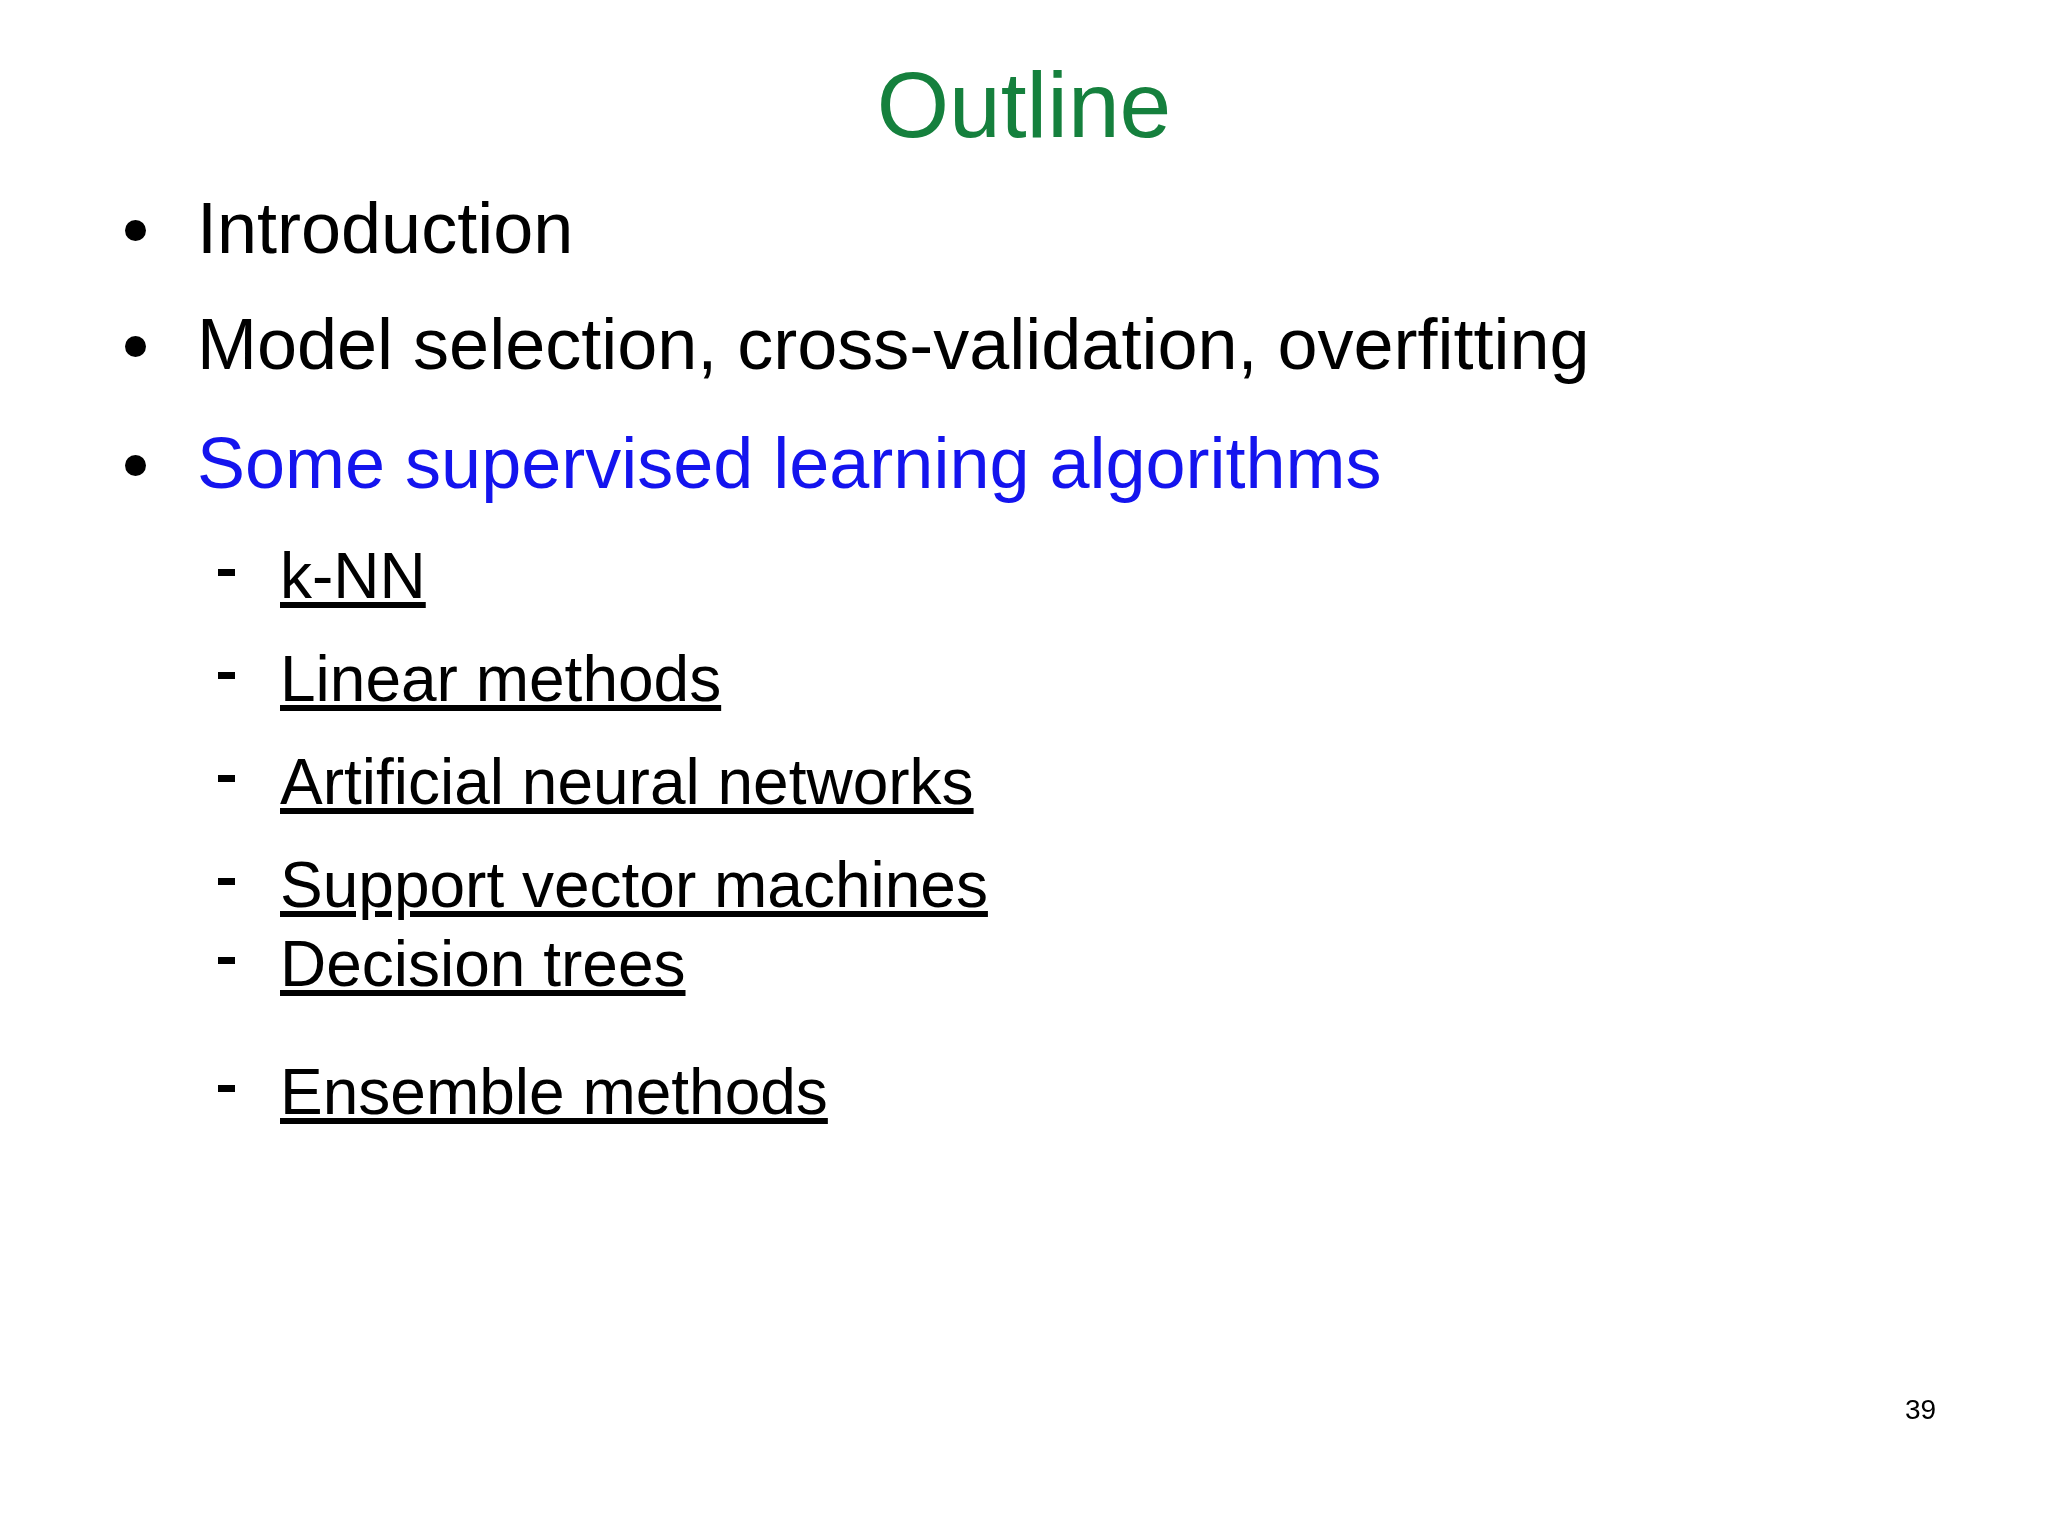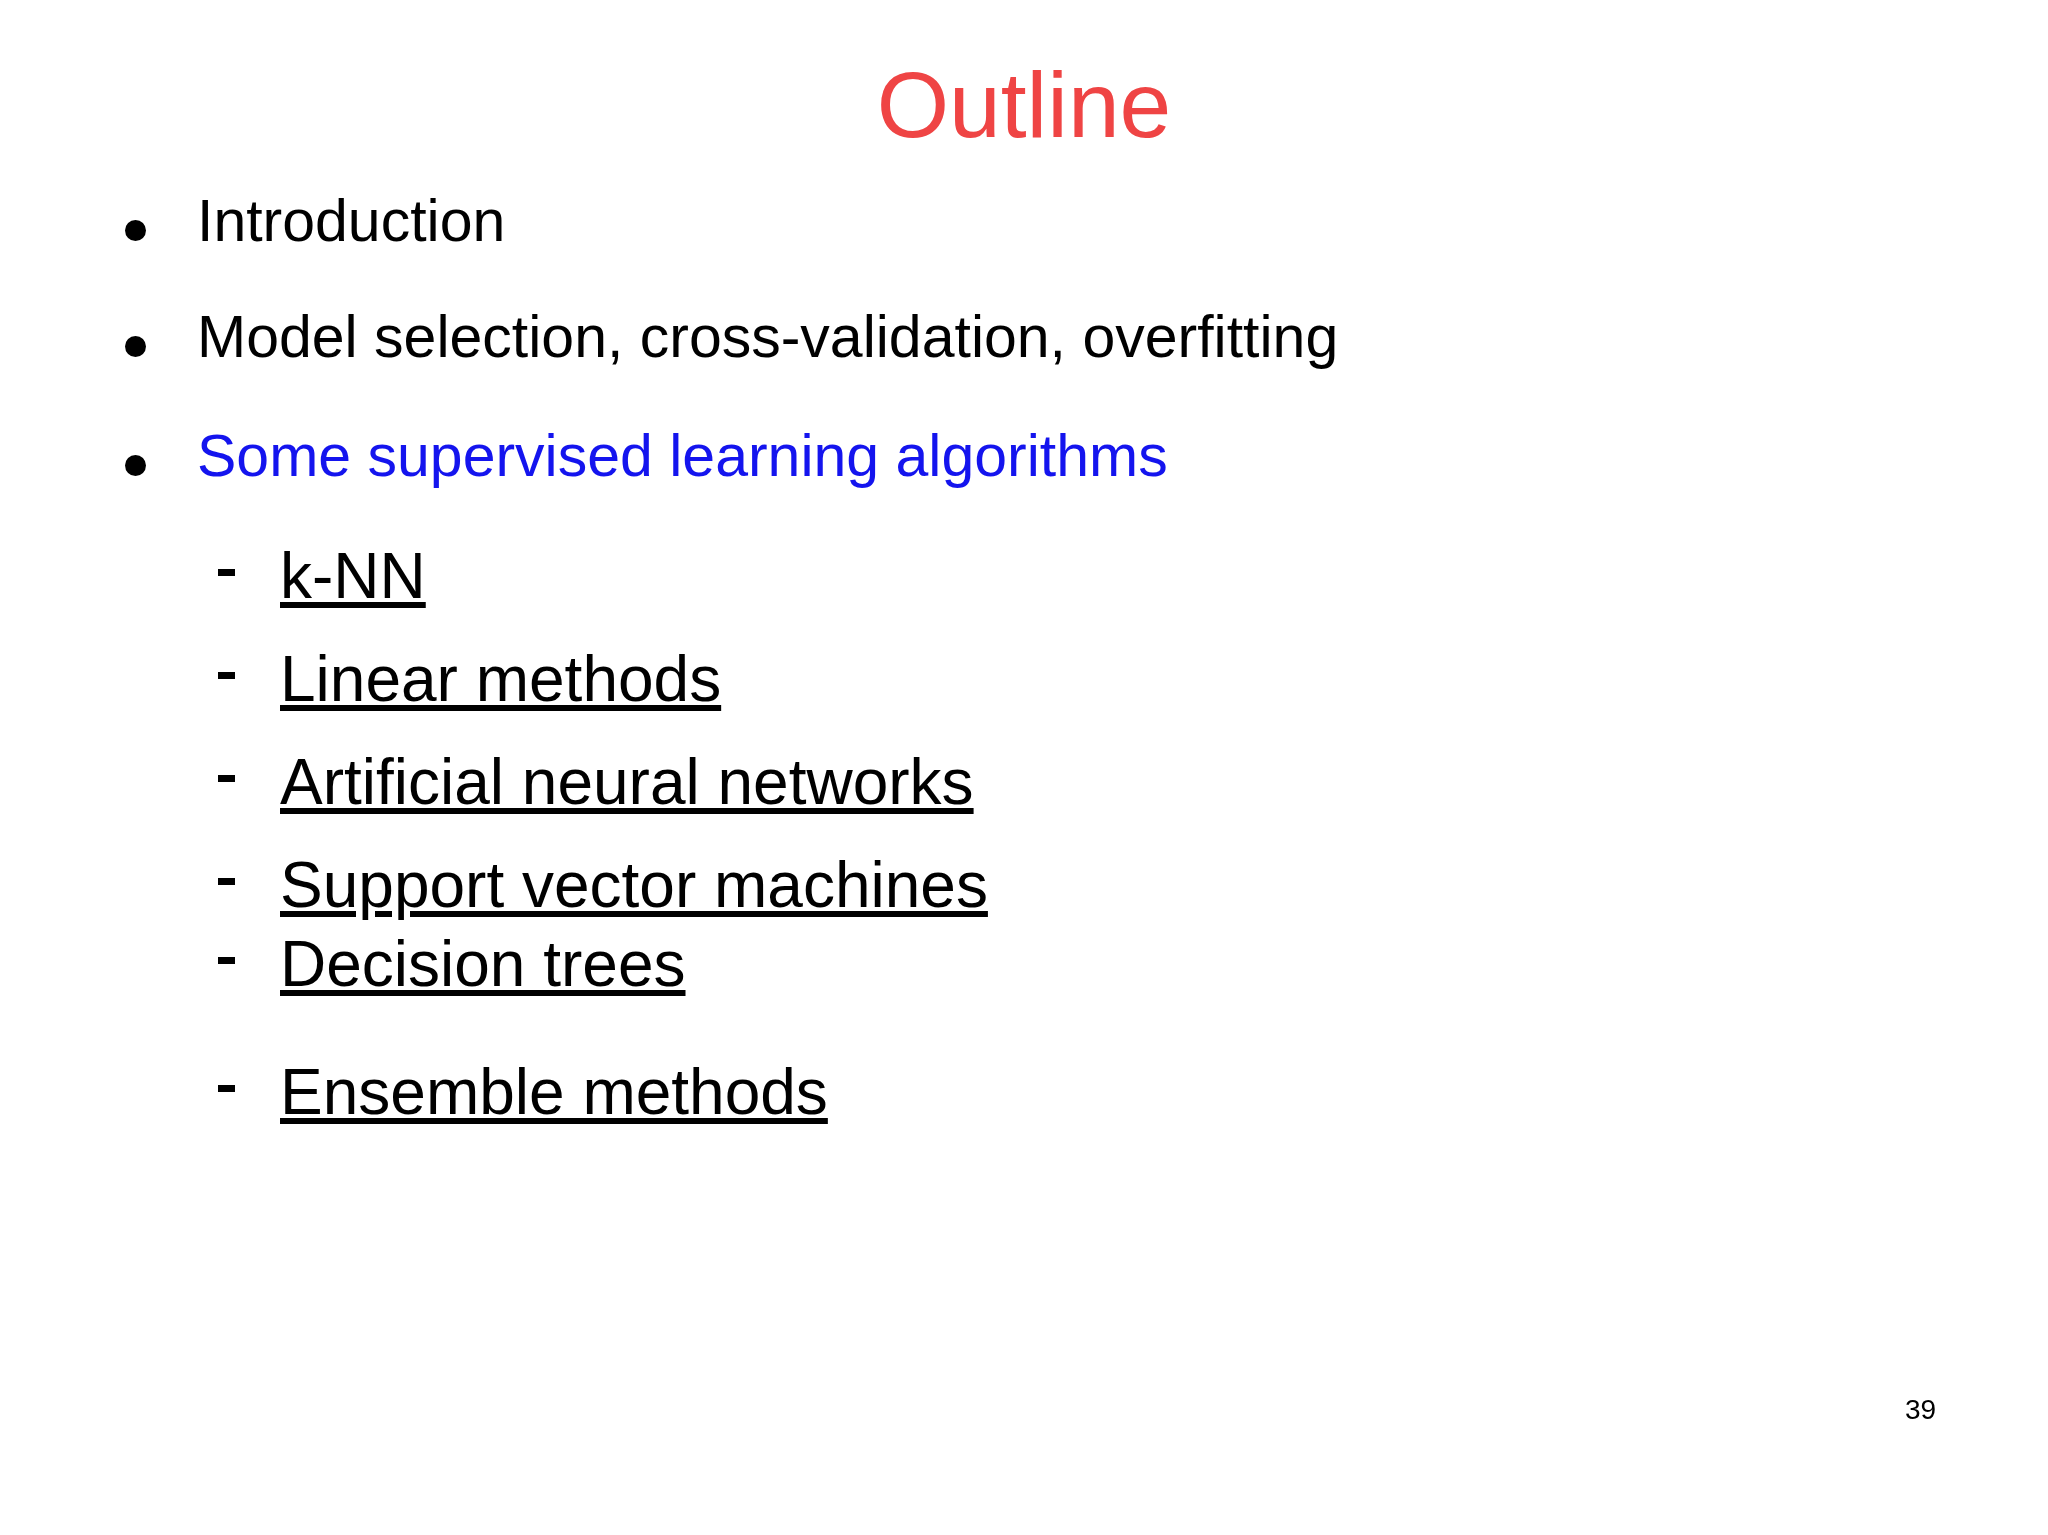--- a/index.html
+++ b/index.html
@@ -19,31 +19,31 @@
   }
   .slide-title {
     position: absolute;
     top: 59px;
     left: 0;
     width: 100%;
     text-align: center;
     font-size: 93px;
     font-weight: 400;
     line-height: 1;
-    color: #ef4444;
+    color: #15803d;
     letter-spacing: 0;
   }
   .row {
     position: absolute;
     line-height: 1;
     white-space: nowrap;
   }
   .row.l1 {
     left: 125px;
-    font-size: 59px;
+    font-size: 72px;
   }
   .row.l2 {
     left: 218px;
     font-size: 64px;
   }
   .row.highlight { color: var(--accent); }
   .bullet-marker {
     position: absolute;
     left: 0;
     top: 28px;

